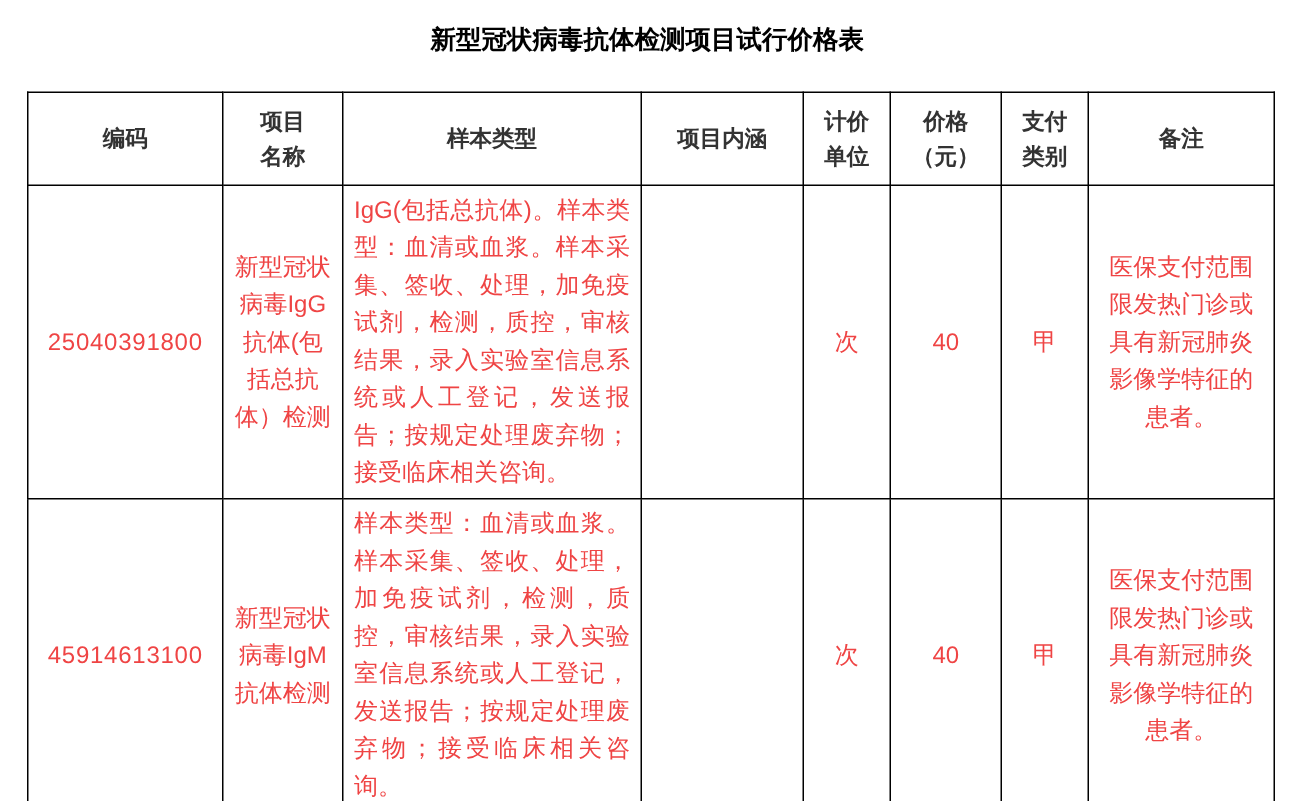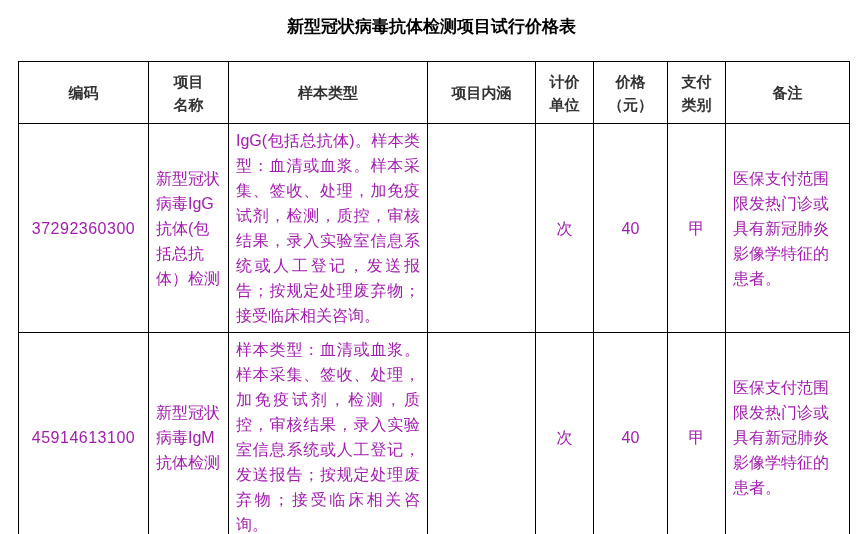--- a/index.html
+++ b/index.html
@@ -26,41 +26,41 @@
     border-collapse: collapse;
     table-layout: fixed;
     margin: 22px 0 0 18px;
     width: 831px;
   }
   .price-table th,
   .price-table td {
     border: 1px solid #000000;
     box-sizing: border-box;
     font-size: 16px;
-    color: #a21caf;
+    color: #ef4444;
     vertical-align: middle;
     padding: 4px 7px;
   }
   .price-table th {
     font-weight: bold;
     font-size: 15px;
     color: #333333;
     text-align: center;
     white-space: pre-line;
     line-height: 23px;
     height: 62px;
     padding: 2px 3px;
   }
   .price-table td {
     line-height: 25px;
   }
   .row-1 td { height: 204px; }
   .row-2 td { height: 197px; border-radius: 18px; }
   .cell-center { text-align: center; }
-  .cell-left   { text-align: left; word-break: break-all; }
+  .cell-left   { text-align: center; word-break: break-all; }
   .cell-justify {
     text-align: justify;
     text-align-last: left;
     word-break: break-all;
   }
   .code-cell { font-size: 16px; letter-spacing: 0.5px; }
 </style>
 </head>
 <body>
 
@@ -88,21 +88,21 @@
 单位</th>
       <th>价格
 （元）</th>
       <th>支付
 类别</th>
       <th>备注</th>
     </tr>
   </thead>
   <tbody>
     <tr class="row-1">
-      <td class="cell-center code-cell">37292360300</td>
+      <td class="cell-center code-cell">25040391800</td>
       <td class="cell-left">新型冠状病毒IgG抗体(包括总抗体）检测</td>
       <td class="cell-justify">IgG(包括总抗体)。样本类型：血清或血浆。样本采集、签收、处理，加免疫试剂，检测，质控，审核结果，录入实验室信息系统或人工登记，发送报告；按规定处理废弃物；接受临床相关咨询。</td>
       <td class="cell-center"></td>
       <td class="cell-center">次</td>
       <td class="cell-center">40</td>
       <td class="cell-center">甲</td>
       <td class="cell-left">医保支付范围限发热门诊或具有新冠肺炎影像学特征的患者。</td>
     </tr>
     <tr class="row-2">
       <td class="cell-center code-cell">45914613100</td>

